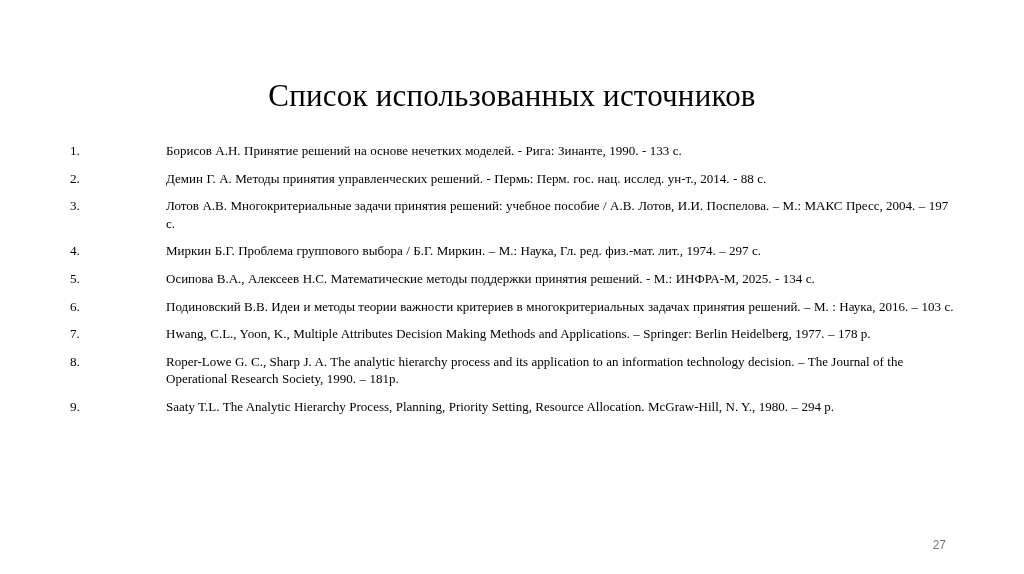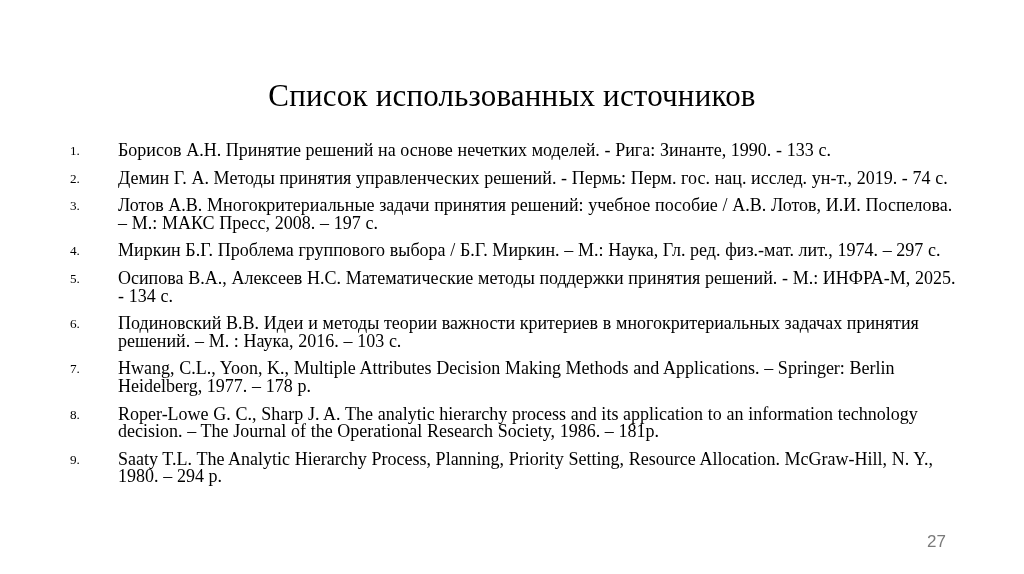--- a/index.html
+++ b/index.html
@@ -51,55 +51,56 @@
   .ref-num {
     width: 48px;
     flex: 0 0 48px;
     text-align: left;
     font-size: 13.2px;
     line-height: 17.6px;
   }
   .ref-text {
     flex: 1 1 auto;
     text-align: left;
-    font-size: 18px;
+    font-size: 13px;
     line-height: 17.6px;
     word-spacing: 0.2px;
+    margin-left: 48px;
   }
   .page-number {
     position: absolute;
     right: 78px;
     bottom: 22px;
-    font-size: 17px;
+    font-size: 12px;
     color: #7a7a7a;
     font-family: "Liberation Sans", sans-serif;
   }
 </style>
 </head>
 <body>
 
 <div class="slide">
 
   <h1 class="slide-title">Список использованных источников</h1>
 
   <ol class="ref-list" style="list-style:none;margin:0;padding:0;">
 
     <li class="ref-item">
       <span class="ref-num">1.</span>
       <span class="ref-text">Борисов А.Н. Принятие решений на основе нечетких моделей. - Рига: Зинанте, 1990. - 133 с.</span>
     </li>
 
     <li class="ref-item">
       <span class="ref-num">2.</span>
-      <span class="ref-text">Демин Г. А. Методы принятия управленческих решений. - Пермь: Перм. гос. нац. исслед. ун-т., 2019. - 74 с.</span>
+      <span class="ref-text">Демин Г. А. Методы принятия управленческих решений. - Пермь: Перм. гос. нац. исслед. ун-т., 2014. - 88 с.</span>
     </li>
 
     <li class="ref-item">
       <span class="ref-num">3.</span>
-      <span class="ref-text">Лотов А.В. Многокритериальные задачи принятия решений: учебное пособие / А.В. Лотов, И.И. Поспелова. – М.: МАКС Пресс, 2008. – 197 с.</span>
+      <span class="ref-text">Лотов А.В. Многокритериальные задачи принятия решений: учебное пособие / А.В. Лотов, И.И. Поспелова. – М.: МАКС Пресс, 2004. – 197 с.</span>
     </li>
 
     <li class="ref-item">
       <span class="ref-num">4.</span>
       <span class="ref-text">Миркин Б.Г. Проблема группового выбора / Б.Г. Миркин. – М.: Наука, Гл. ред. физ.-мат. лит., 1974. – 297 с.</span>
     </li>
 
     <li class="ref-item">
       <span class="ref-num">5.</span>
       <span class="ref-text">Осипова В.А., Алексеев Н.С. Математические методы поддержки принятия решений. - М.: ИНФРА-М, 2025. - 134 с.</span>
@@ -110,21 +111,21 @@
       <span class="ref-text">Подиновский В.В. Идеи и методы теории важности критериев в многокритериальных задачах принятия решений. – М. : Наука, 2016. – 103 с.</span>
     </li>
 
     <li class="ref-item">
       <span class="ref-num">7.</span>
       <span class="ref-text">Hwang, C.L., Yoon, K., Multiple Attributes Decision Making Methods and Applications. – Springer: Berlin Heidelberg, 1977. – 178 p.</span>
     </li>
 
     <li class="ref-item">
       <span class="ref-num">8.</span>
-      <span class="ref-text">Roper-Lowe G. C., Sharp J. A. The analytic hierarchy process and its application to an information technology decision. – The Journal of the Operational Research Society, 1986. – 181p.</span>
+      <span class="ref-text">Roper-Lowe G. C., Sharp J. A. The analytic hierarchy process and its application to an information technology decision. – The Journal of the Operational Research Society, 1990. – 181p.</span>
     </li>
 
     <li class="ref-item">
       <span class="ref-num">9.</span>
       <span class="ref-text">Saaty T.L. The Analytic Hierarchy Process, Planning, Priority Setting, Resource Allocation. McGraw-Hill, N. Y., 1980. – 294 p.</span>
     </li>
 
   </ol>
 
   <div class="page-number">27</div>

